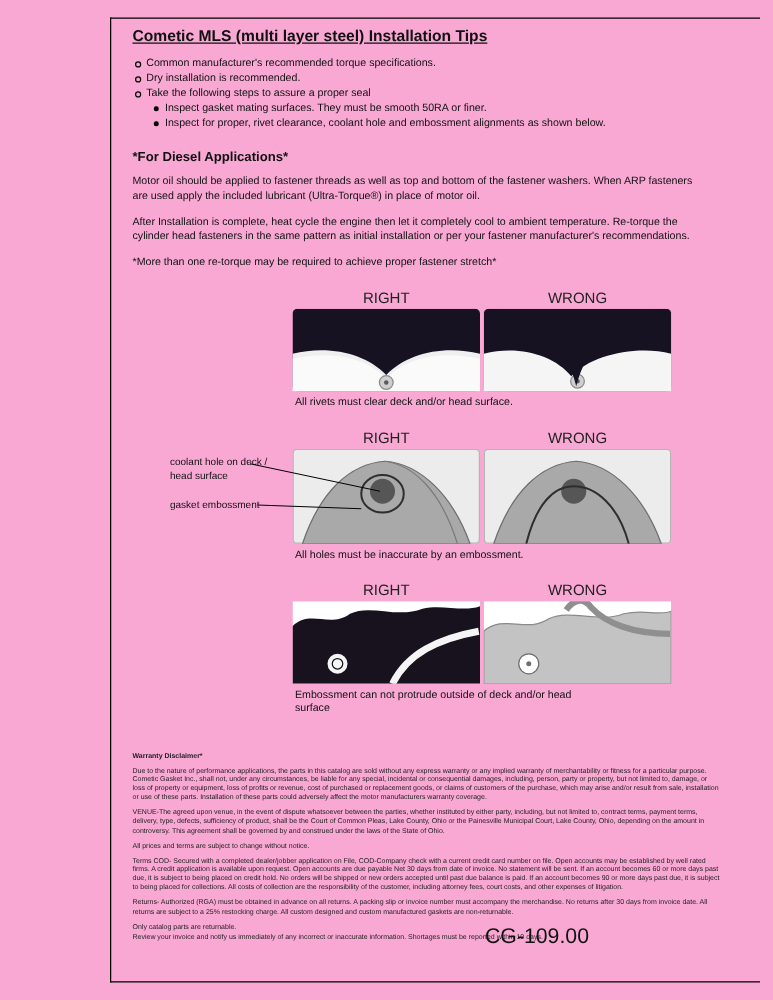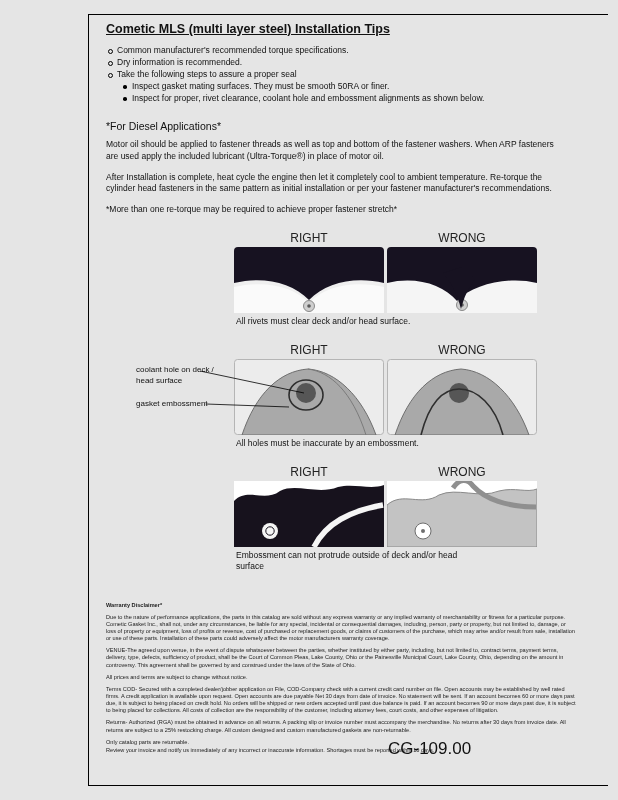--- a/index.html
+++ b/index.html
@@ -1,37 +1,37 @@
 <!DOCTYPE html>
 <html><head>
 <meta charset="utf-8">
 <style>
   html,body{margin:0;padding:0;background:#fff;}
   .page{
-    position:relative;width:618px;height:800px;background:#e5e5e5;overflow:hidden;
+    position:relative;width:618px;height:800px;background:#f9a8d4;overflow:hidden;
     font-family:"Liberation Sans","DejaVu Sans",sans-serif;color:#111;
   }
   .frame{
     position:absolute;left:88px;top:14px;width:519px;height:770px;
     border-top:1px solid #000;border-left:1px solid #000;border-bottom:1px solid #000;
   }
   .content{position:absolute;left:106px;top:22px;width:478px;}
   .title{font-size:12.5px;font-weight:bold;text-decoration:underline;margin:0 0 9px 0;}
   ul.tips{list-style:none;margin:0;padding:0;font-size:8.5px;line-height:1.4;}
   ul.tips li{position:relative;padding-left:11px;}
   ul.tips li.lvl1::before{
     content:"";position:absolute;left:2px;top:4px;width:3px;height:3px;
     border:1px solid #000;border-radius:50%;
   }
   ul.tips li.lvl2{padding-left:26px;}
   ul.tips li.lvl2::before{
     content:"";position:absolute;left:17px;top:4.5px;width:3.5px;height:3.5px;
     background:#000;border-radius:50%;
   }
-  .diesel-heading{font-size:10.5px;font-weight:normal;margin:16px 0 0 0;}
+  .diesel-heading{font-size:10.5px;font-weight:bold;margin:16px 0 0 0;}
   .para{font-size:8.5px;line-height:1.32;margin:7px 0 0 0;width:462px;}
   .para.gap{margin-top:10px;}
   .note{font-size:8.5px;margin:10px 0 0 0;}
 
   .diagrams{margin:14px 0 0 128px;width:310px;}
   .dg-row{position:relative;}
   .dg-labels{display:flex;gap:3px;height:16px;margin-top:17px;}
   .dg-labels div{width:150px;text-align:center;font-size:12px;color:#222;}
   .dg-panels{display:flex;gap:3px;}
   .dg-panels svg{display:block;}
@@ -54,21 +54,21 @@
 
 <div class="page">
   <div class="frame"></div>
 
   <div class="content">
 
     <h1 class="title">Cometic MLS (multi layer steel) Installation Tips</h1>
 
     <ul class="tips">
       <li class="lvl1"><span>Common manufacturer's recommended torque specifications.</span></li>
-      <li class="lvl1"><span>Dry information is recommended.</span></li>
+      <li class="lvl1"><span>Dry installation is recommended.</span></li>
       <li class="lvl1"><span>Take the following steps to assure a proper seal</span></li>
       <li class="lvl2"><span>Inspect gasket mating surfaces.  They must be smooth 50RA or finer.</span></li>
       <li class="lvl2"><span>Inspect for proper, rivet clearance, coolant hole and embossment alignments as shown below.</span></li>
     </ul>
 
     <h2 class="diesel-heading">*For Diesel Applications*</h2>
     <p class="para">Motor oil should be applied to fastener threads as well as top and bottom of the fastener washers. When ARP fasteners are used apply the included lubricant (Ultra-Torque®) in place of motor oil.</p>
     <p class="para gap">After Installation is complete, heat cycle the engine then let it completely cool to ambient temperature. Re-torque the cylinder head fasteners in the same pattern as initial installation or per your fastener manufacturer's recommendations.</p>
     <p class="note">*More than one re-torque may be required to achieve proper fastener stretch*</p>
 

